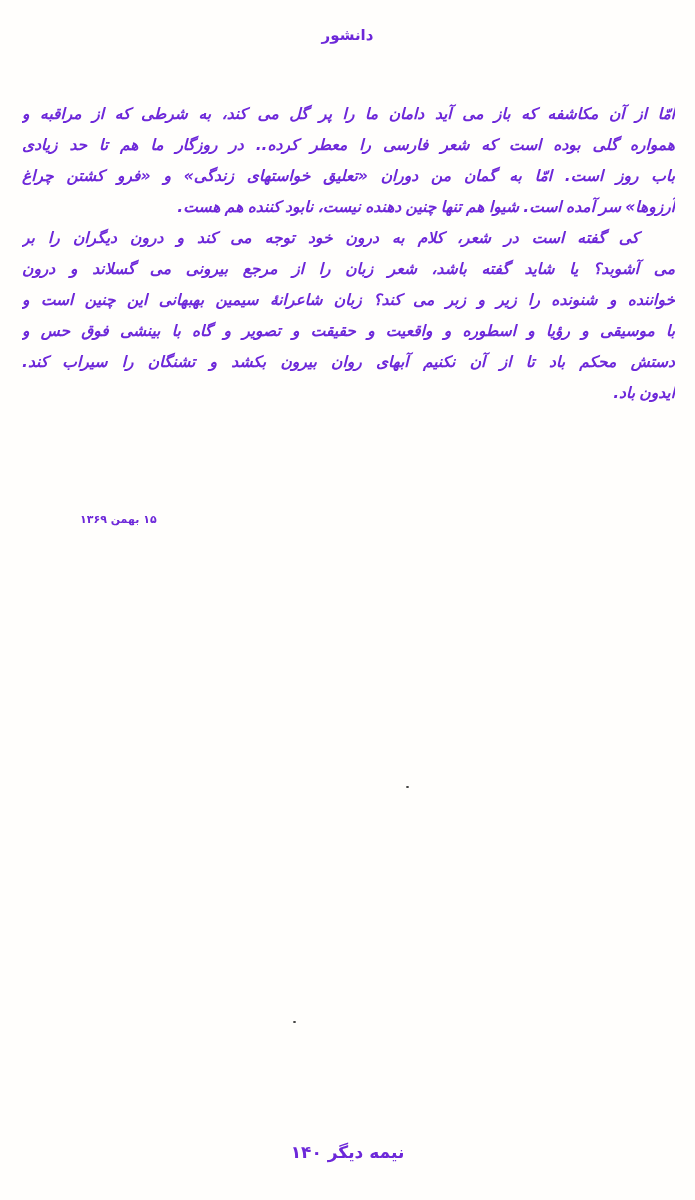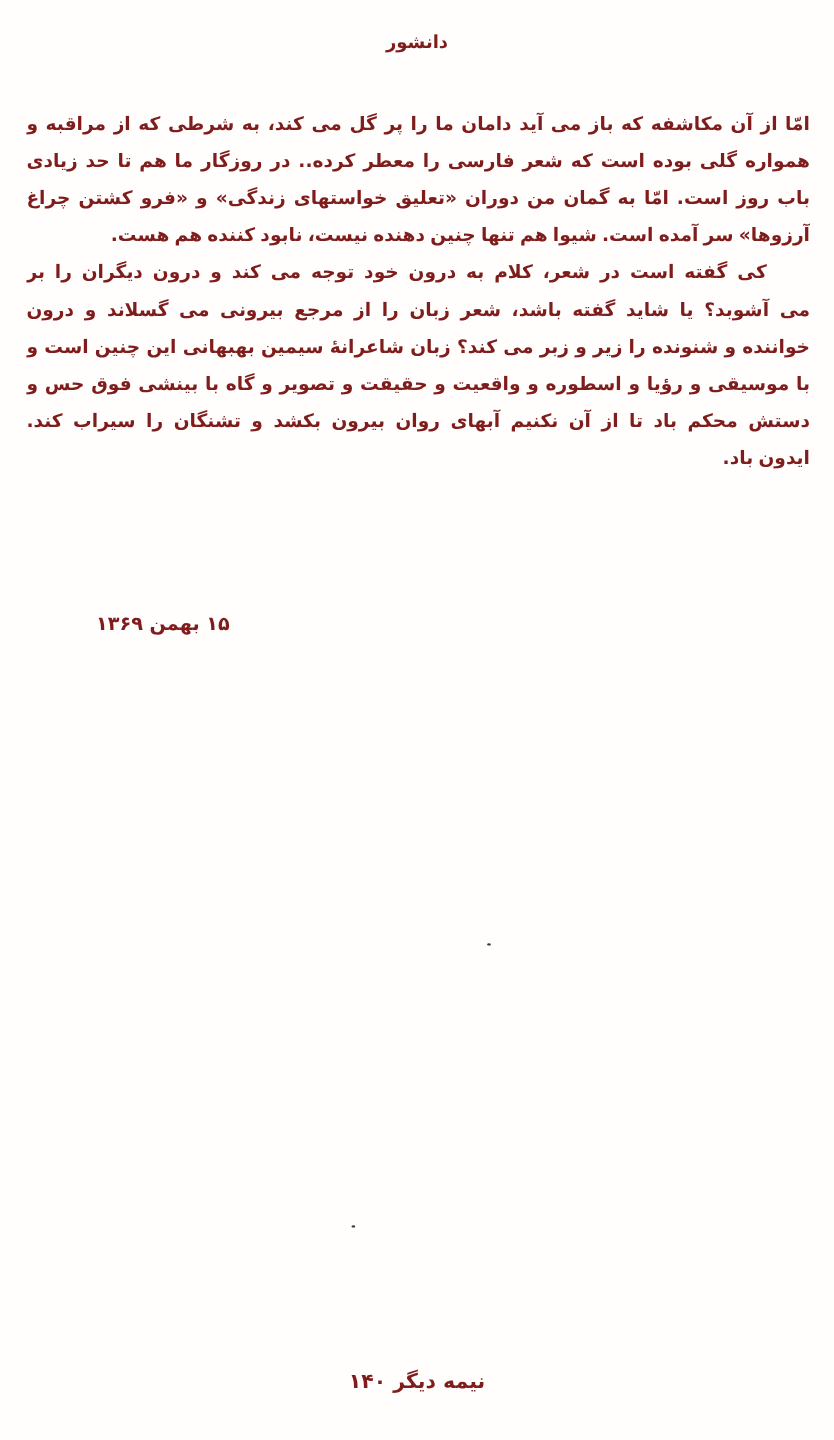--- a/index.html
+++ b/index.html
@@ -7,43 +7,44 @@
     padding: 0;
     background: #ffffff;
   }
   .page {
     position: relative;
     width: 695px;
     height: 1200px;
     background: #fffefc;
     overflow: hidden;
     font-family: "DejaVu Sans", sans-serif;
-    color: #7f1d1d;
+    color: #6d28d9;
     -webkit-font-smoothing: none;
   }
   .header {
     position: absolute;
     top: 26px;
     left: 0;
     width: 695px;
     text-align: center;
     direction: rtl;
     font-size: 15px;
     font-weight: bold;
     letter-spacing: 0.5px;
   }
   .body {
     position: absolute;
-    top: 88px;
+    top: 99px;
     left: 22px;
     width: 653px;
     direction: rtl;
     font-size: 15.5px;
     font-weight: bold;
     word-spacing: -1px;
+    font-style: italic;
   }
   .line {
     height: 31px;
     line-height: 31px;
     overflow: hidden;
     text-align: justify;
     text-align-last: justify;
     white-space: nowrap;
   }
   .line.just {
@@ -55,21 +56,21 @@
     white-space: normal;
   }
   .line.indent {
     text-indent: 36px;
   }
   .date {
     position: absolute;
     top: 505px;
     left: 80px;
     direction: rtl;
-    font-size: 16px;
+    font-size: 11px;
     font-weight: bold;
     line-height: 30px;
   }
   .footer {
     position: absolute;
     top: 1142px;
     left: 0;
     width: 695px;
     text-align: center;
     direction: rtl;

